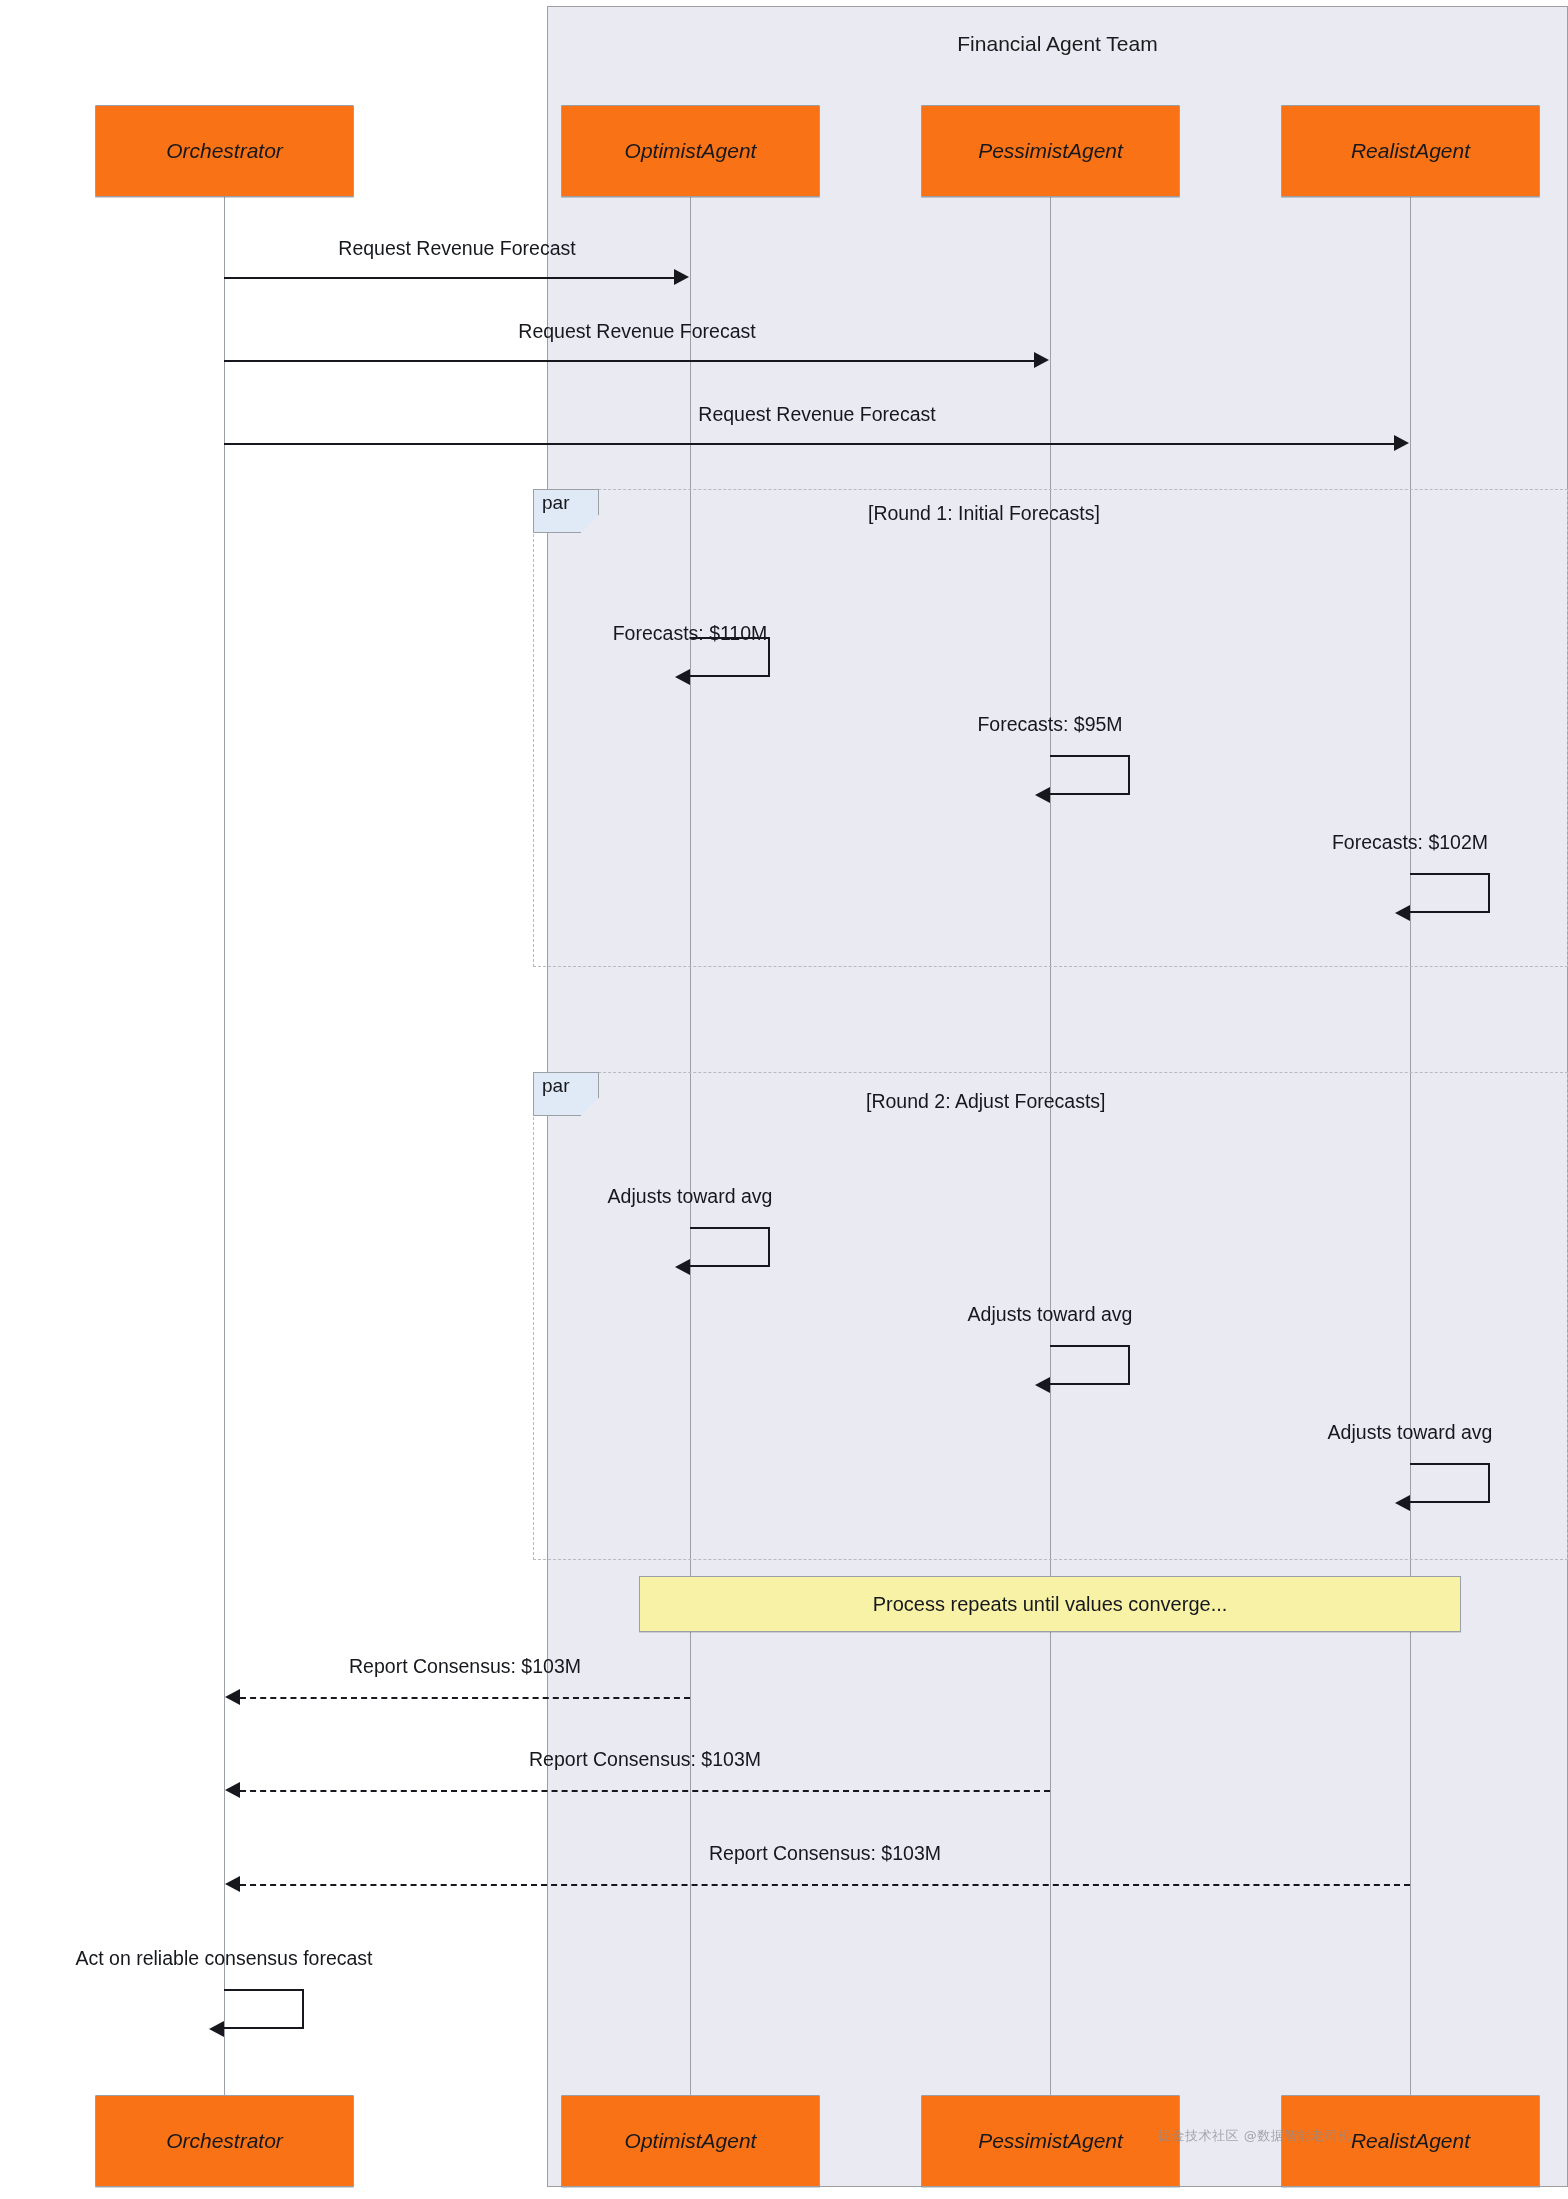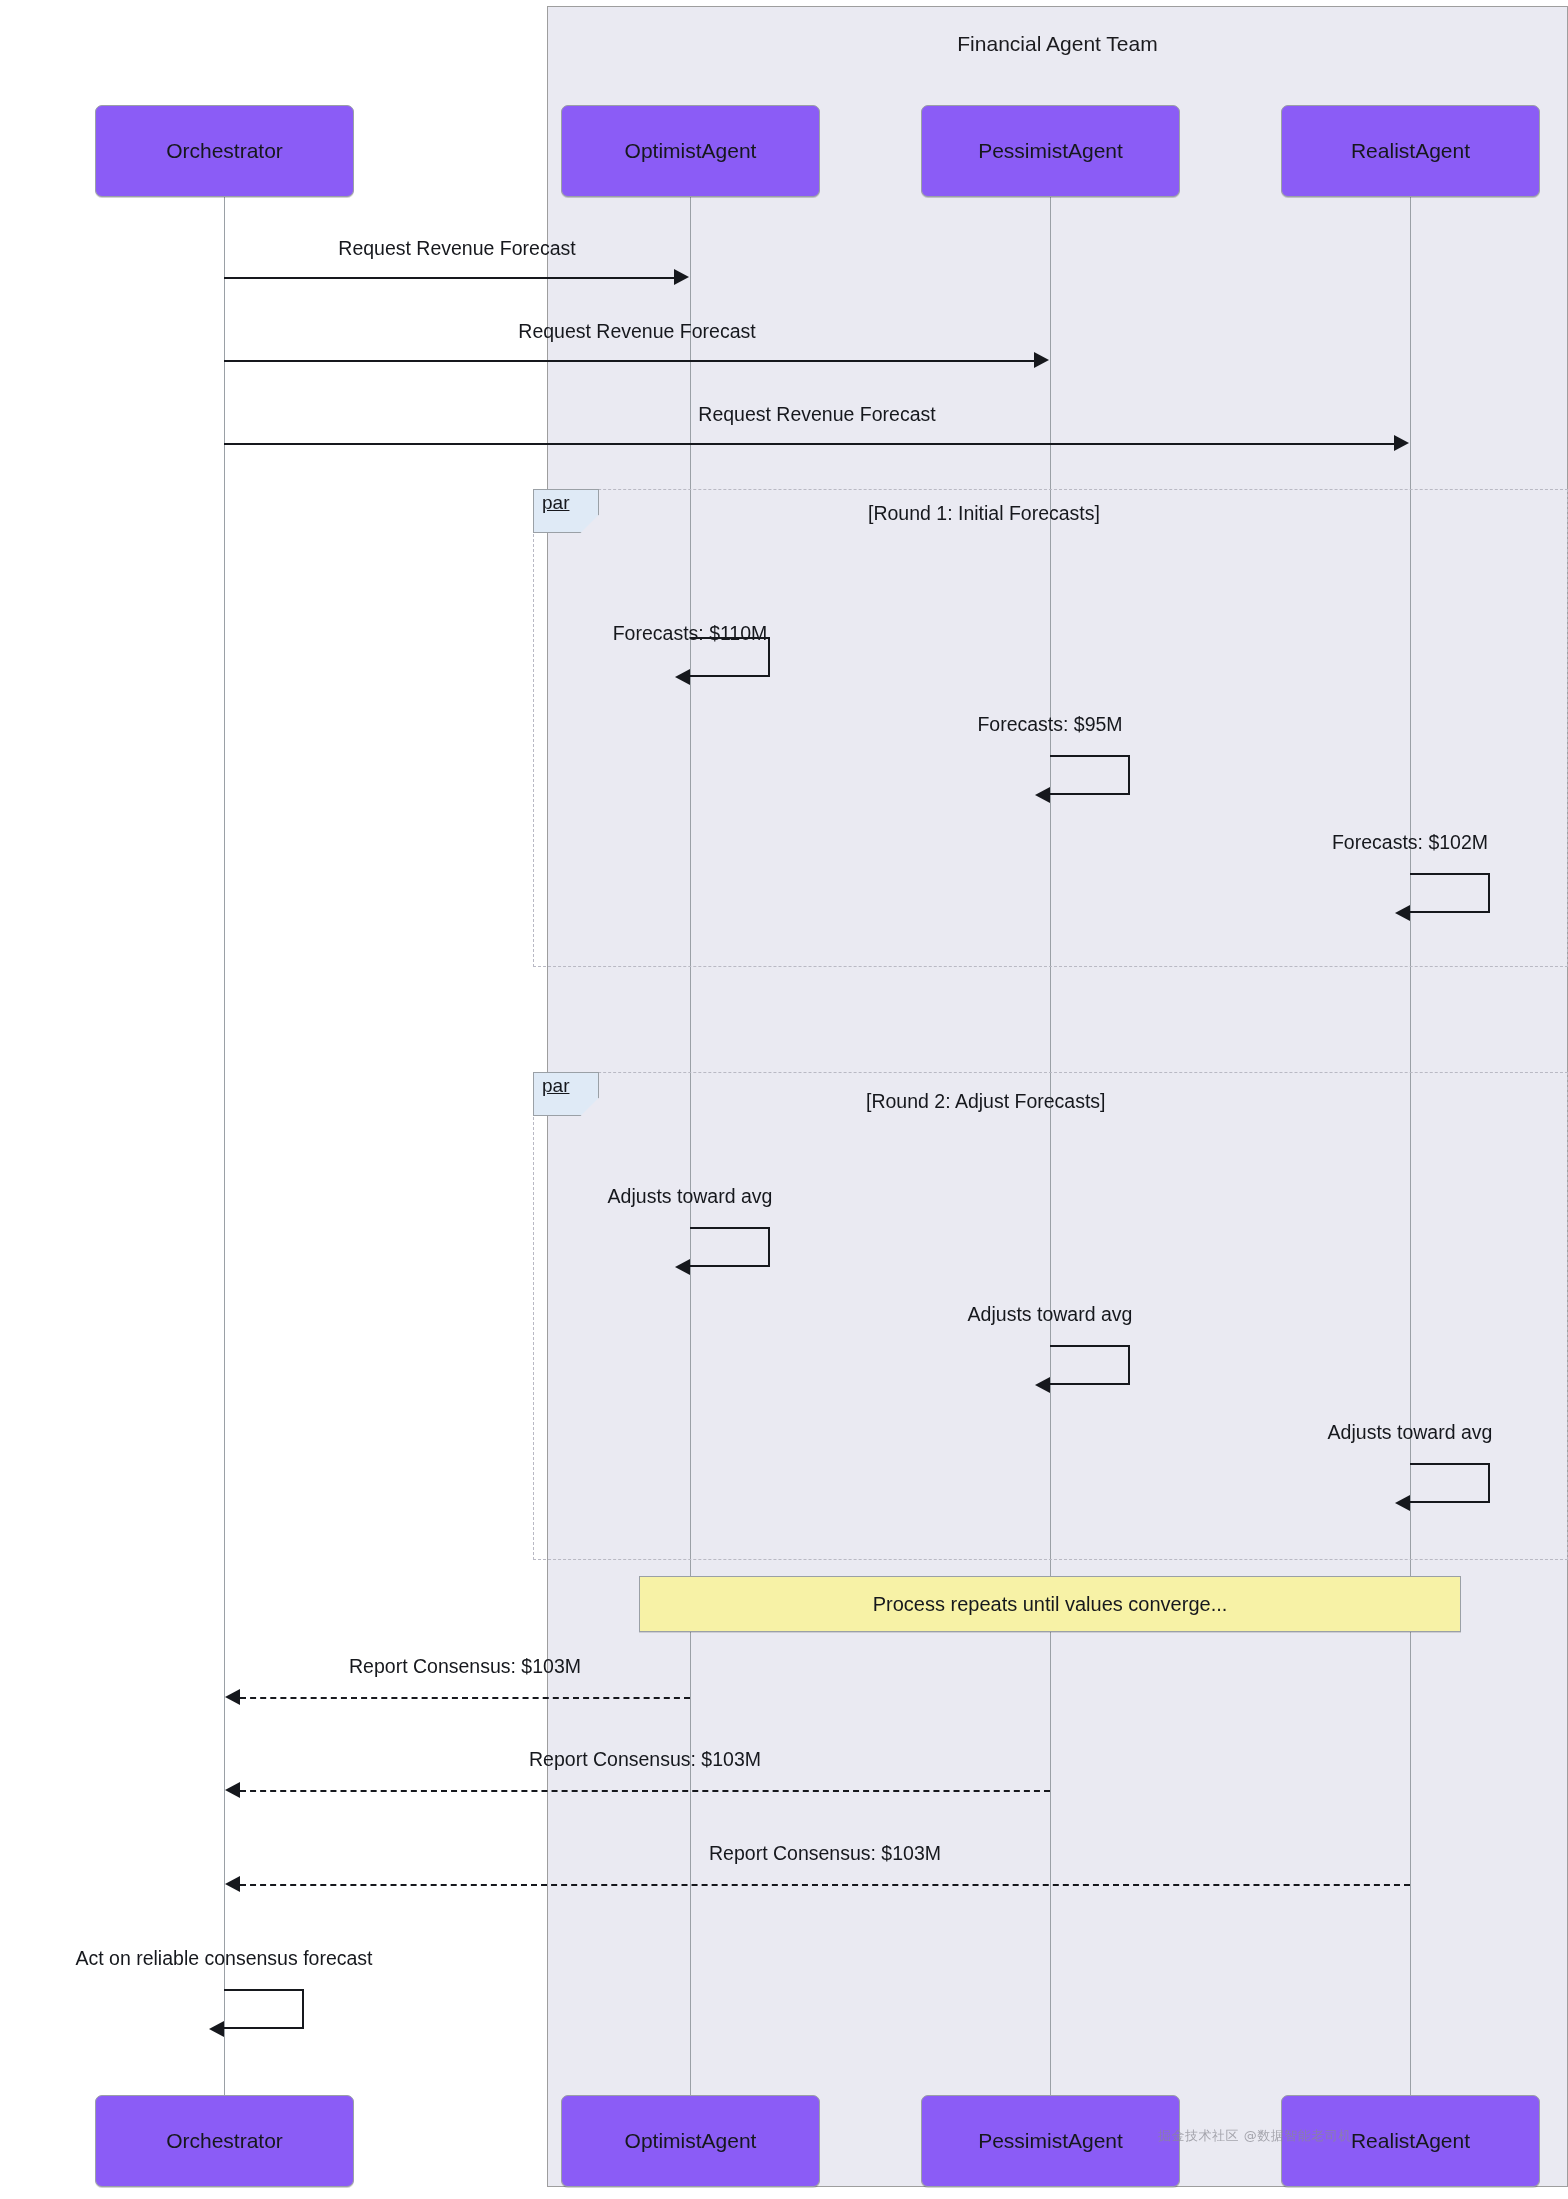--- a/index.html
+++ b/index.html
@@ -25,30 +25,31 @@
   .grouptitle{
     position:absolute;
     text-align:center;
     font-size:21px;
     color:#1b1b1f;
     white-space:nowrap;
   }
   
   .actorbox{
     position:absolute;
-    background:#8b5cf6;
+    background:#f97316;
     border:1.5px solid #9aa0a6;
     box-sizing:border-box;
     display:flex;
     align-items:center;
     justify-content:center;
     font-size:21px;
     color:#16181d;
-    border-radius:7px;
+    border-radius:1px;
     box-shadow:0 1px 0 rgba(0,0,0,.18);
+    font-style:italic;
   }
   .lifeline{
     position:absolute;
     width:0;
     border-left:1.4px solid #9aa0a6;
   }
   
   .msgline{
     position:absolute;
     height:0;
@@ -97,21 +98,20 @@
   .fragtab{
     position:absolute;
     background:#dfeaf6;
     border:1.2px solid #9aa0a6;
     box-sizing:border-box;
     font-size:19px;
     color:#16181d;
     padding:2px 10px 3px 8px;
     line-height:1.15;
     clip-path:polygon(0 0,100% 0,100% 58%,72% 100%,0 100%);
-    text-decoration:underline;
   }
   .fragcond{
     position:absolute;
     font-size:19.5px;
     color:#16181d;
     white-space:nowrap;
     margin-left:28px;
   }
   
   .note{

